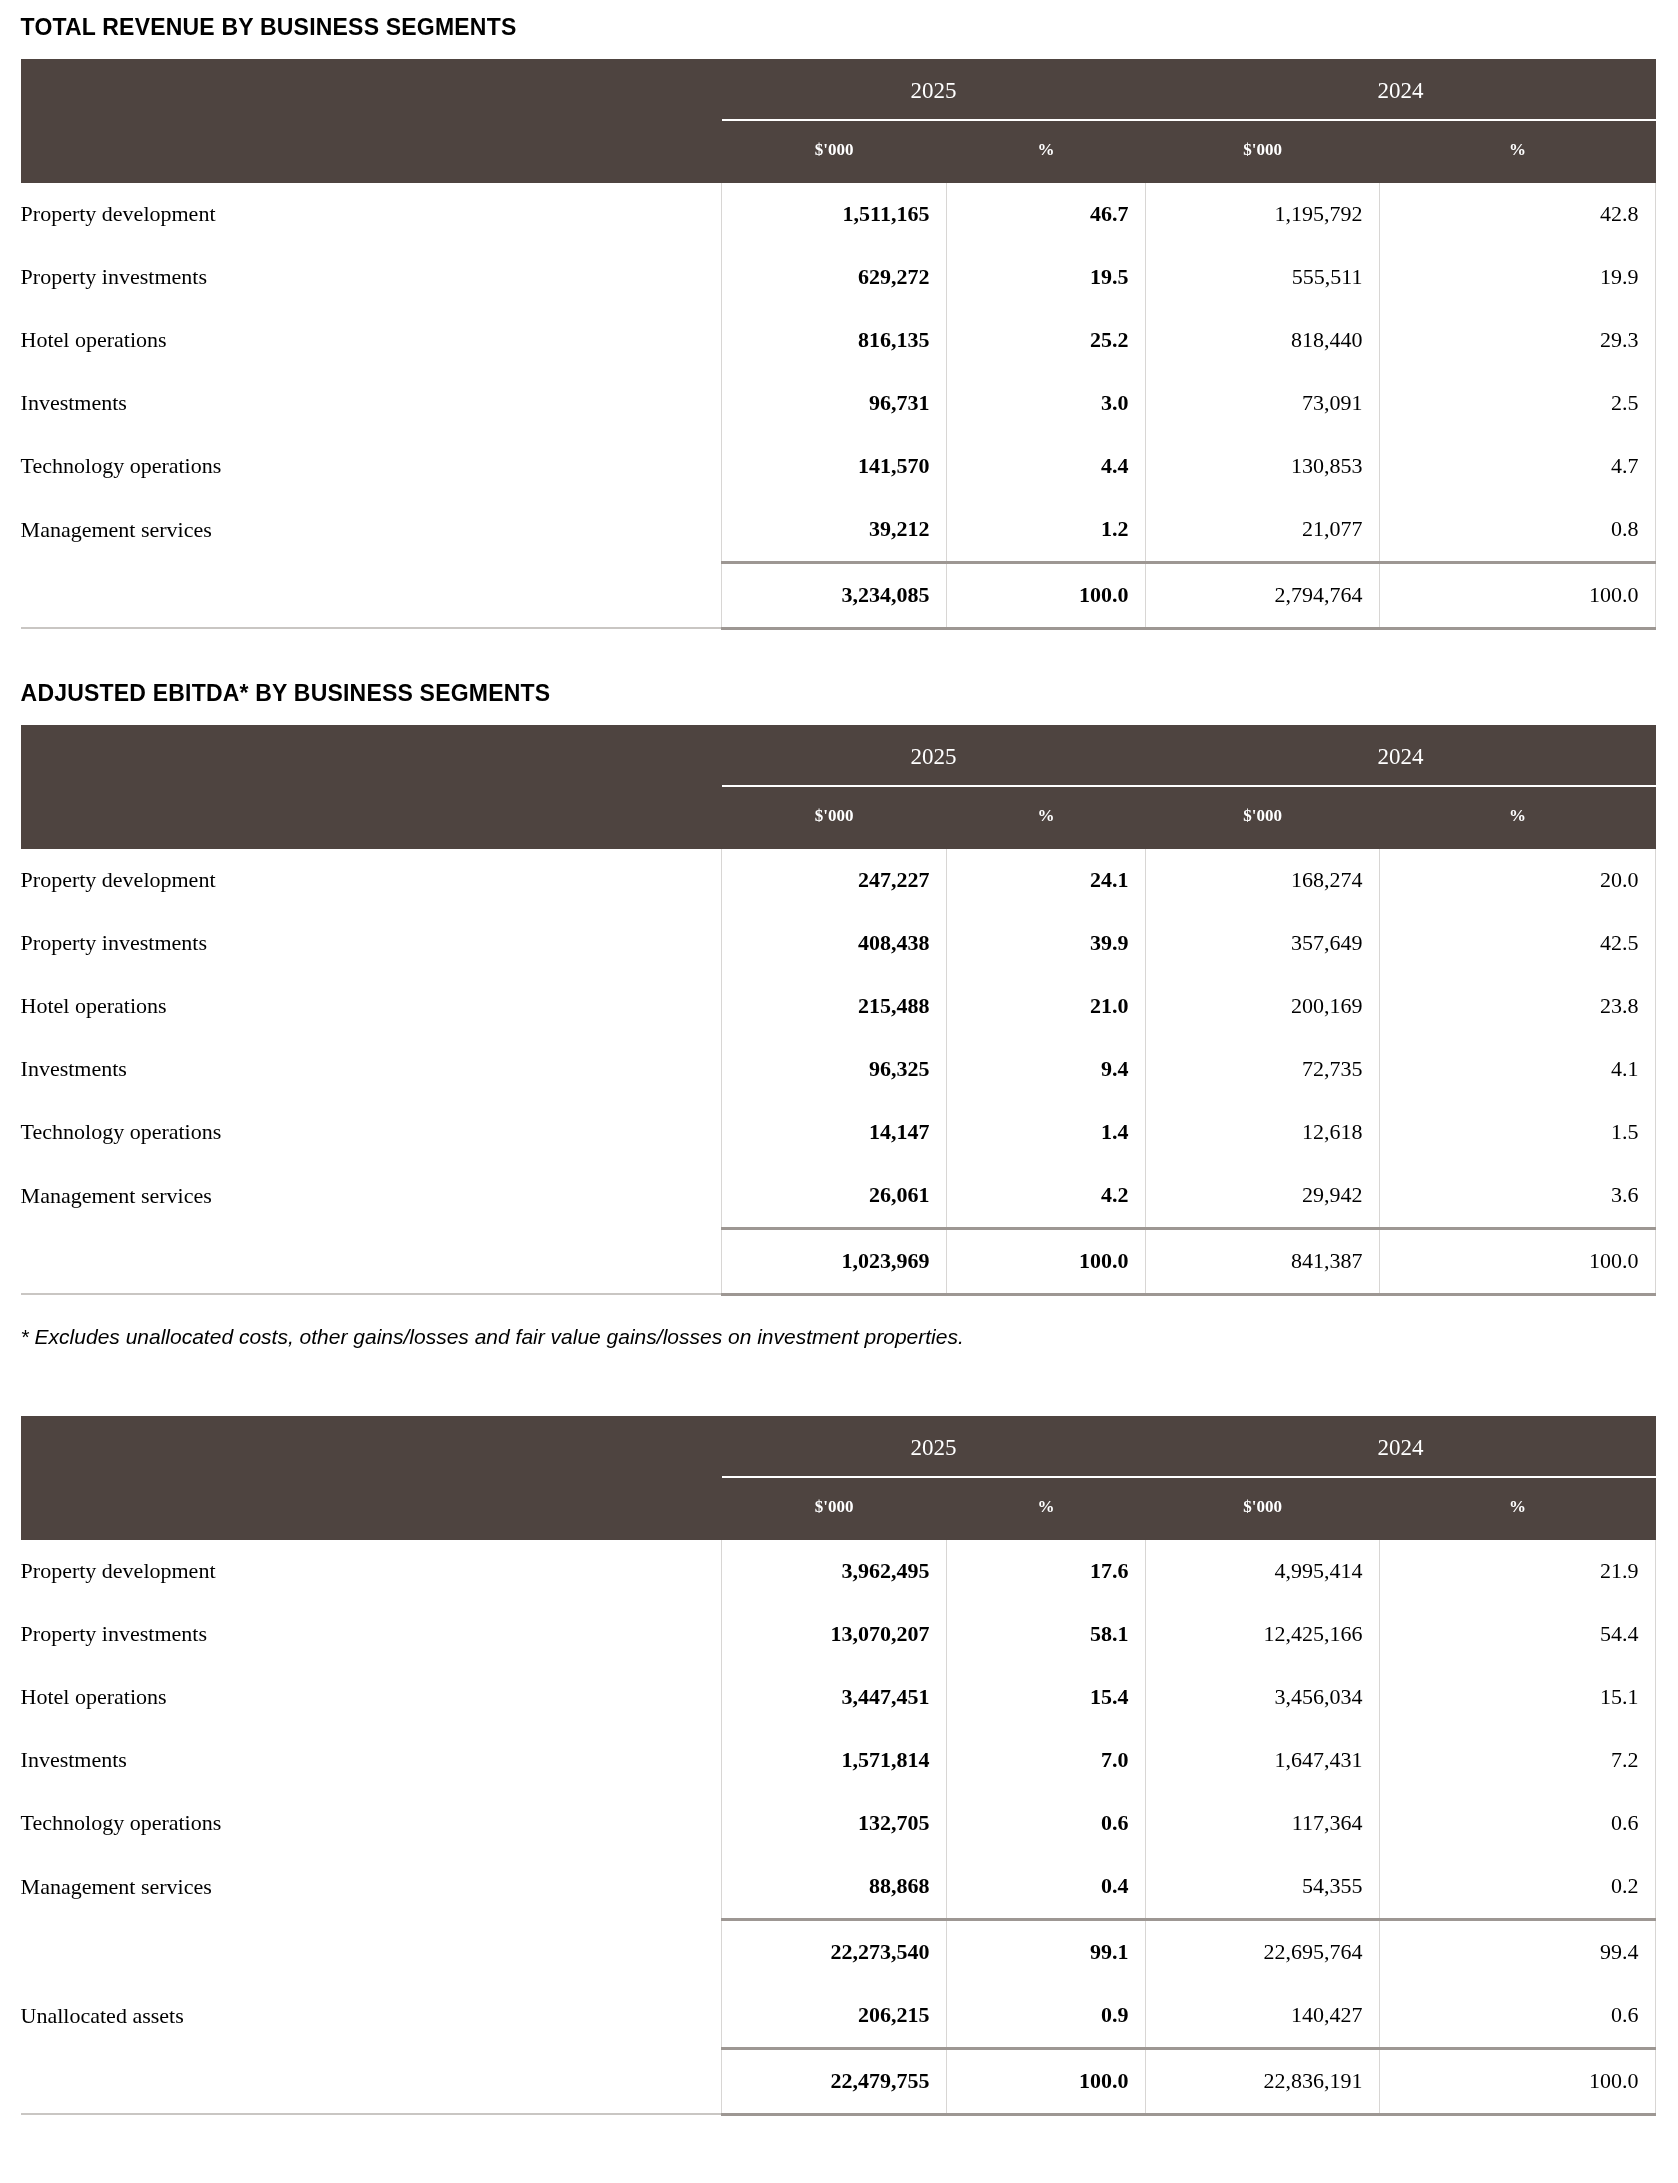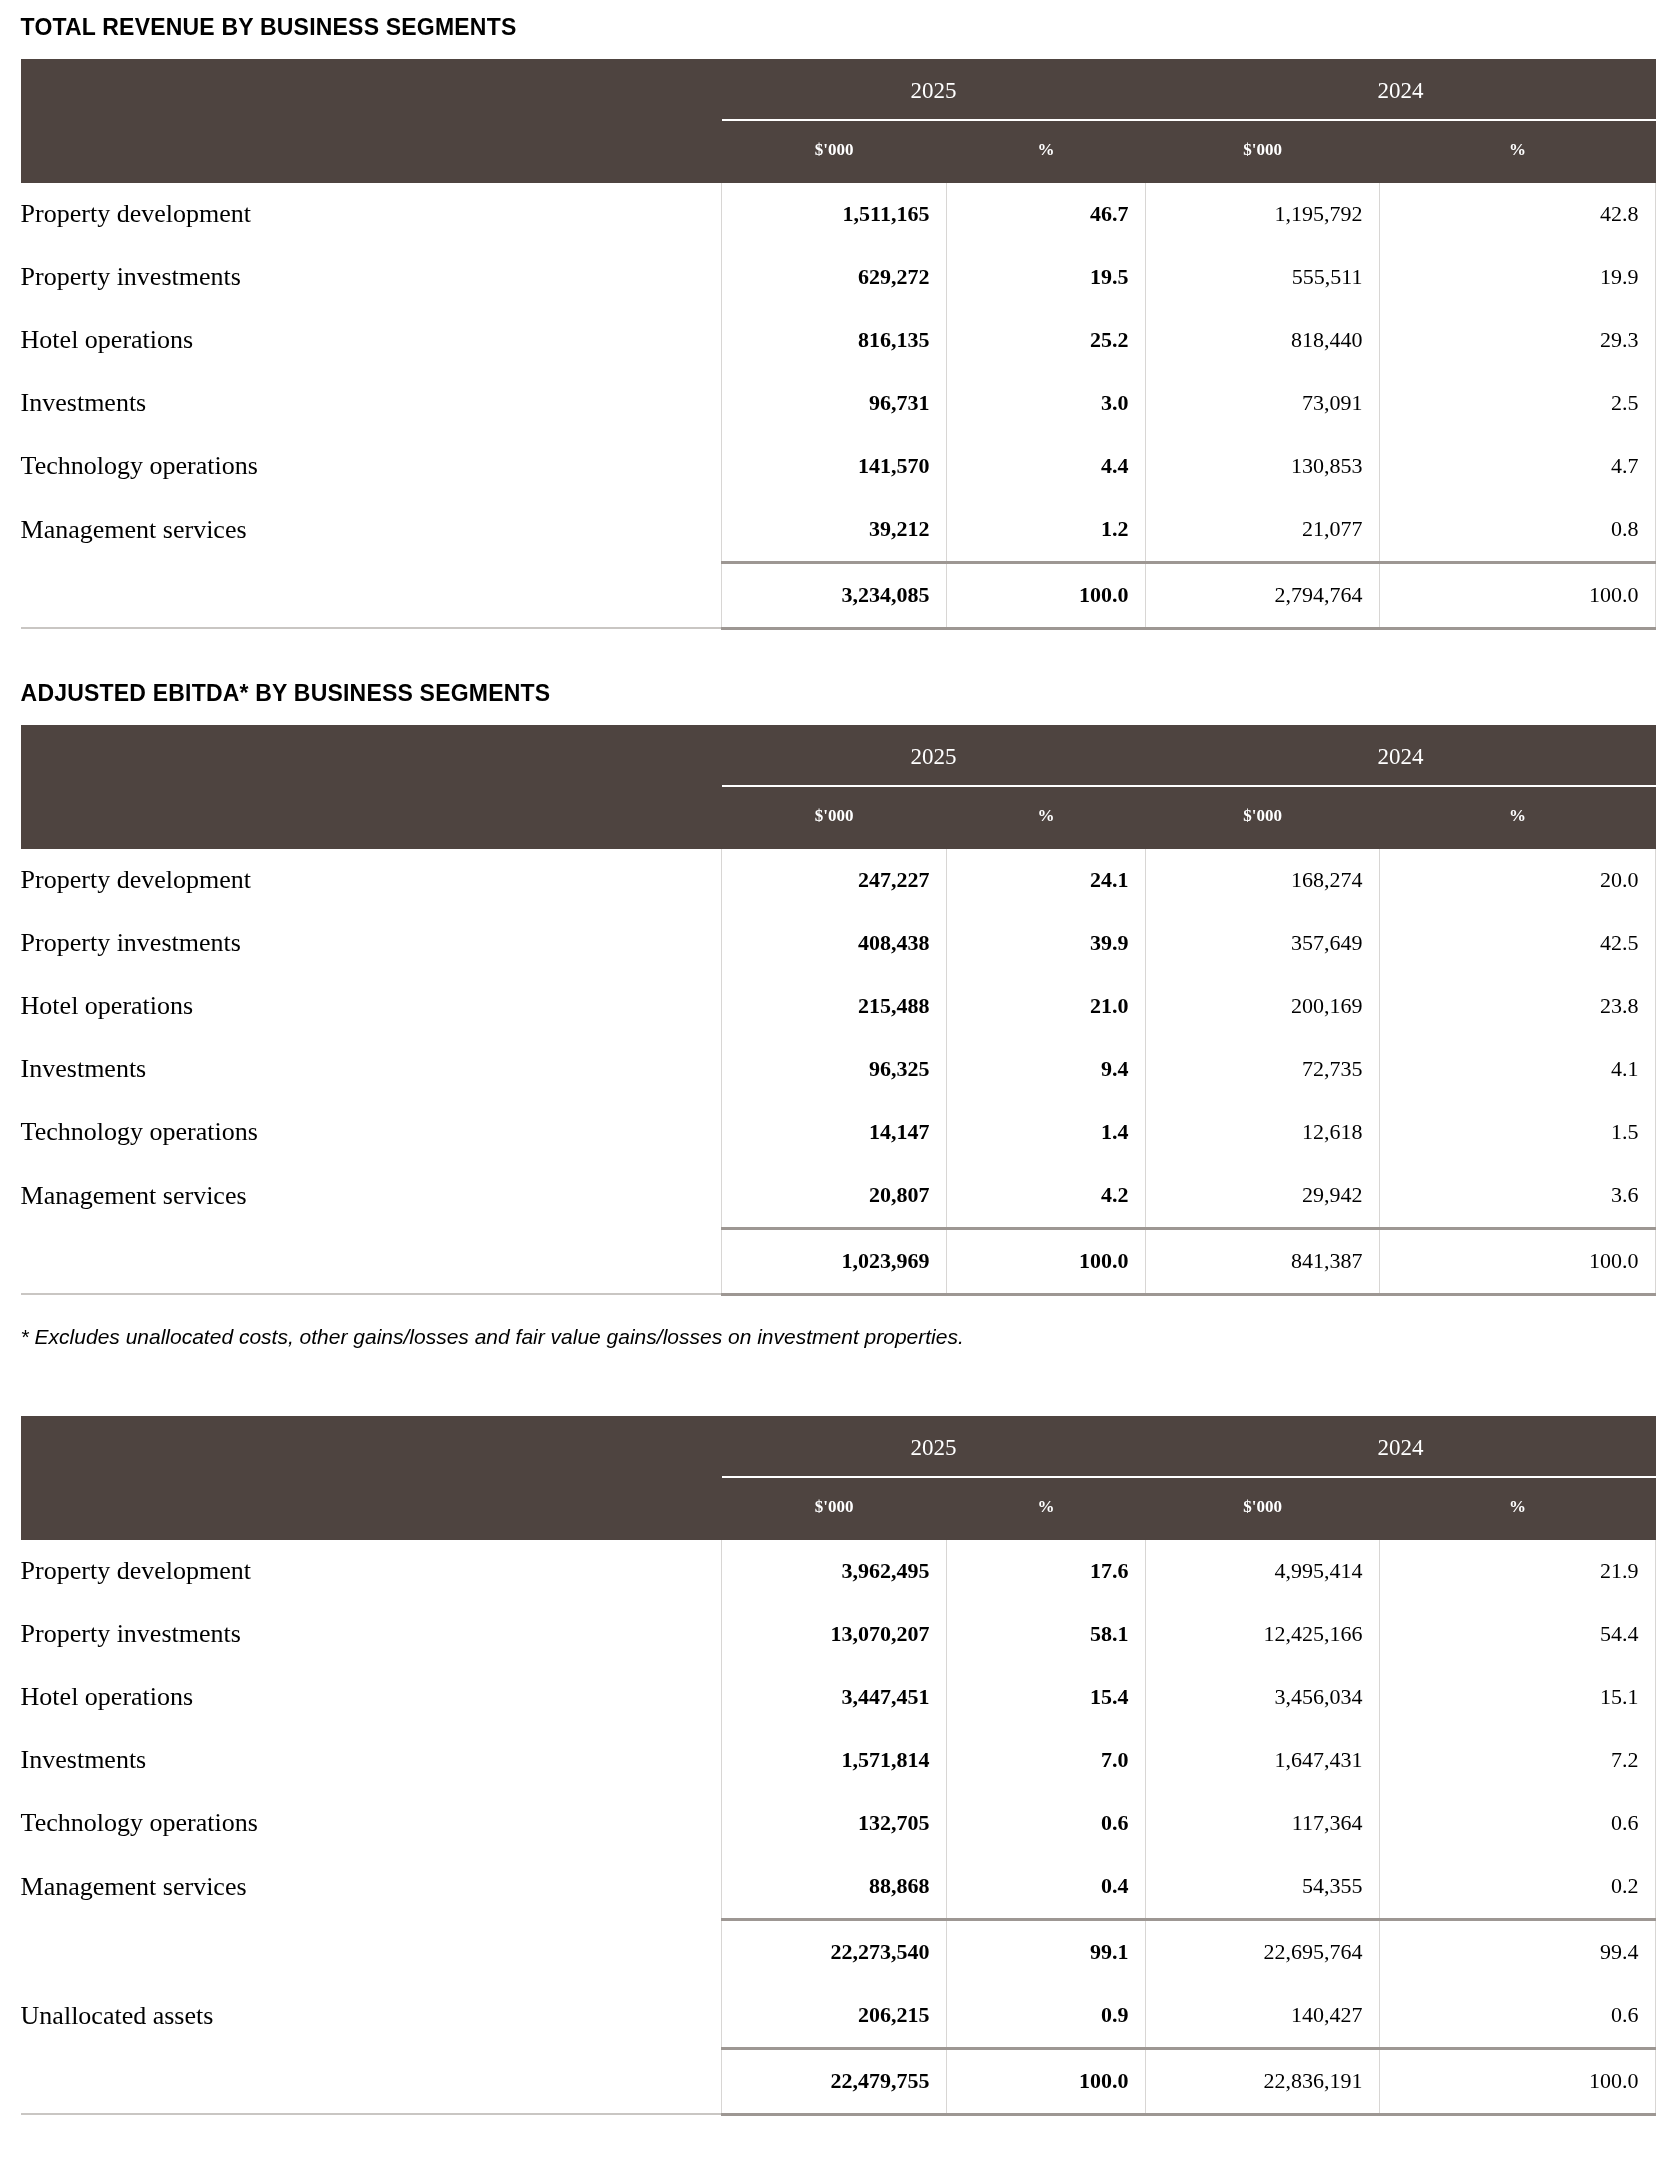--- a/index.html
+++ b/index.html
@@ -82,21 +82,21 @@
   .seg-table tbody td {
     height: 63px;
     padding: 0 16.7px 0 0;
     vertical-align: middle;
     background: #ffffff;
   }
   td.label {
     text-align: left;
     padding-left: 13.7px;
     padding-right: 0;
-    font-size: 26px;
+    font-size: 22px;
     font-weight: normal;
     border: 0;
   }
   td.num {
     text-align: right;
     font-size: 22px;
     border-left: 1.5px solid #d8d6d4;
   }
   td.num.cur { font-weight: bold; }
   td.num.prv { font-weight: normal; }
@@ -284,21 +284,21 @@
           </tr>
           <tr>
             <td class="label">Technology operations</td>
             <td class="num cur">14,147</td>
             <td class="num cur">1.4</td>
             <td class="num prv">12,618</td>
             <td class="num prv last">1.5</td>
           </tr>
           <tr>
             <td class="label">Management services</td>
-            <td class="num cur">20,807</td>
+            <td class="num cur">26,061</td>
             <td class="num cur">4.2</td>
             <td class="num prv">29,942</td>
             <td class="num prv last">3.6</td>
           </tr>
           <tr class="total">
             <td class="label"></td>
             <td class="num cur">1,023,969</td>
             <td class="num cur">100.0</td>
             <td class="num prv">841,387</td>
             <td class="num prv last">100.0</td>

